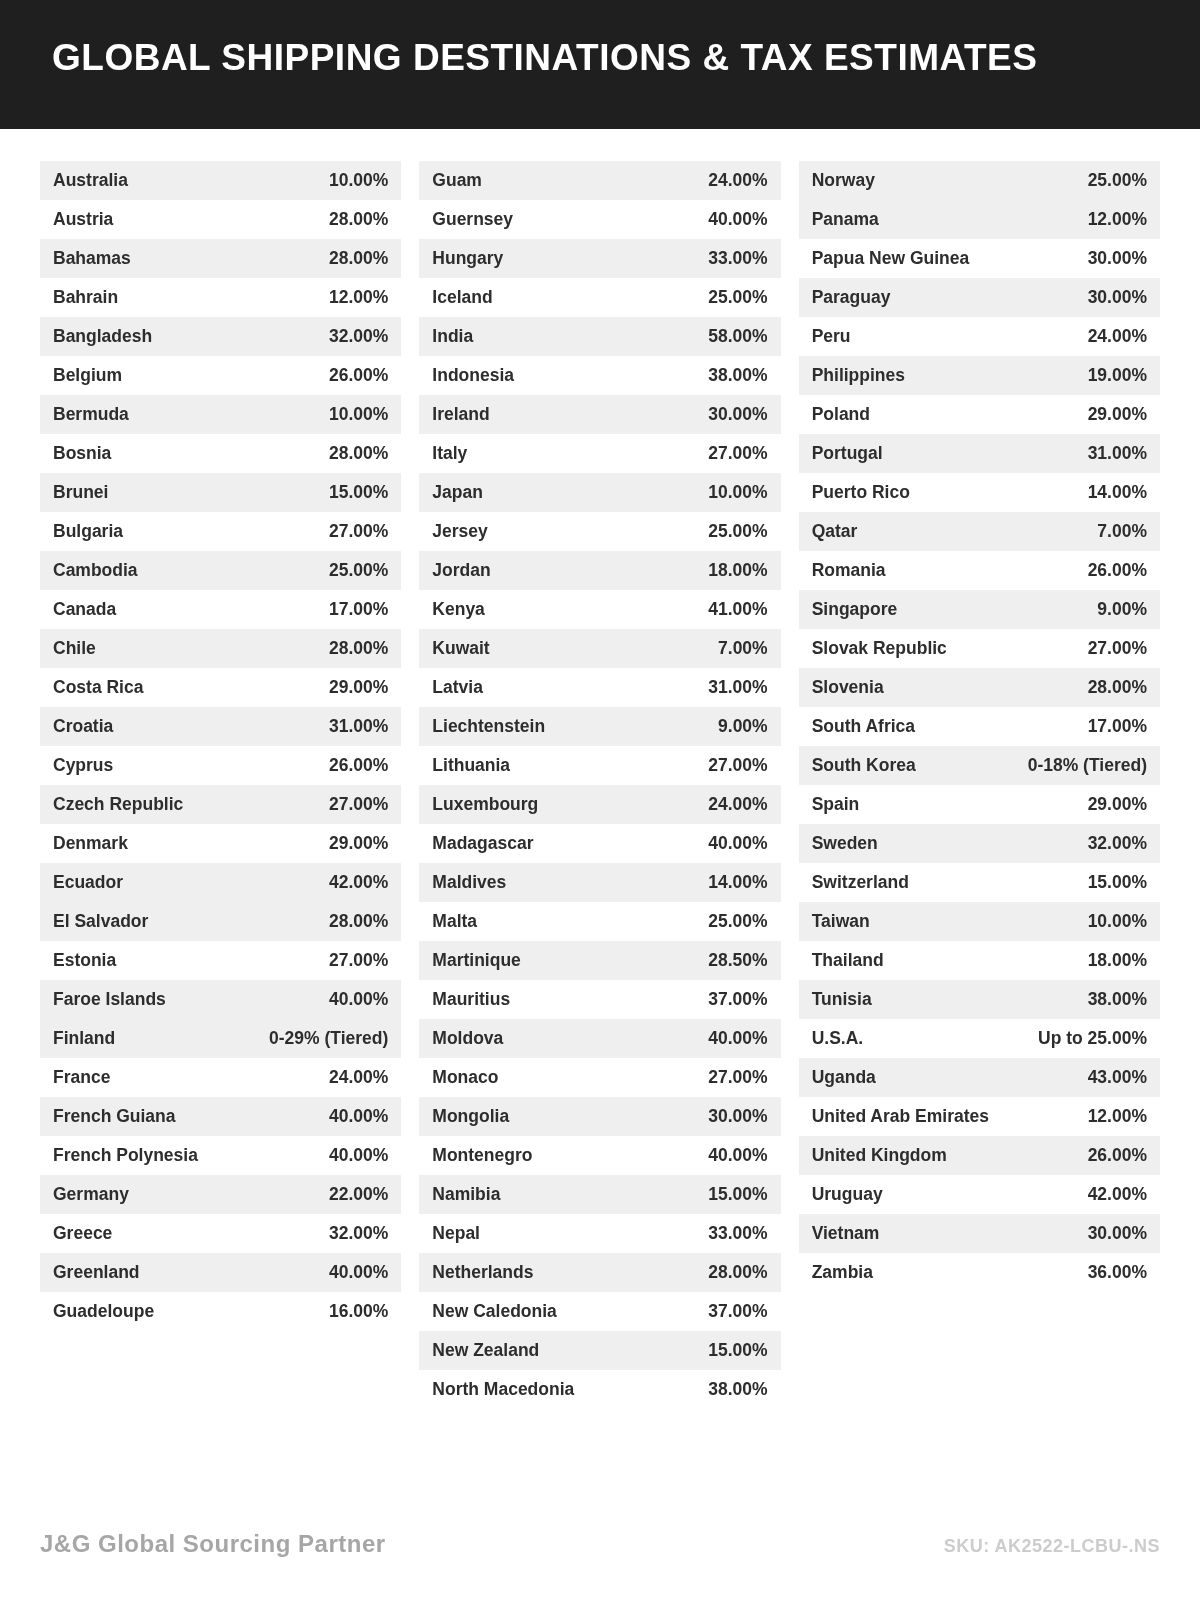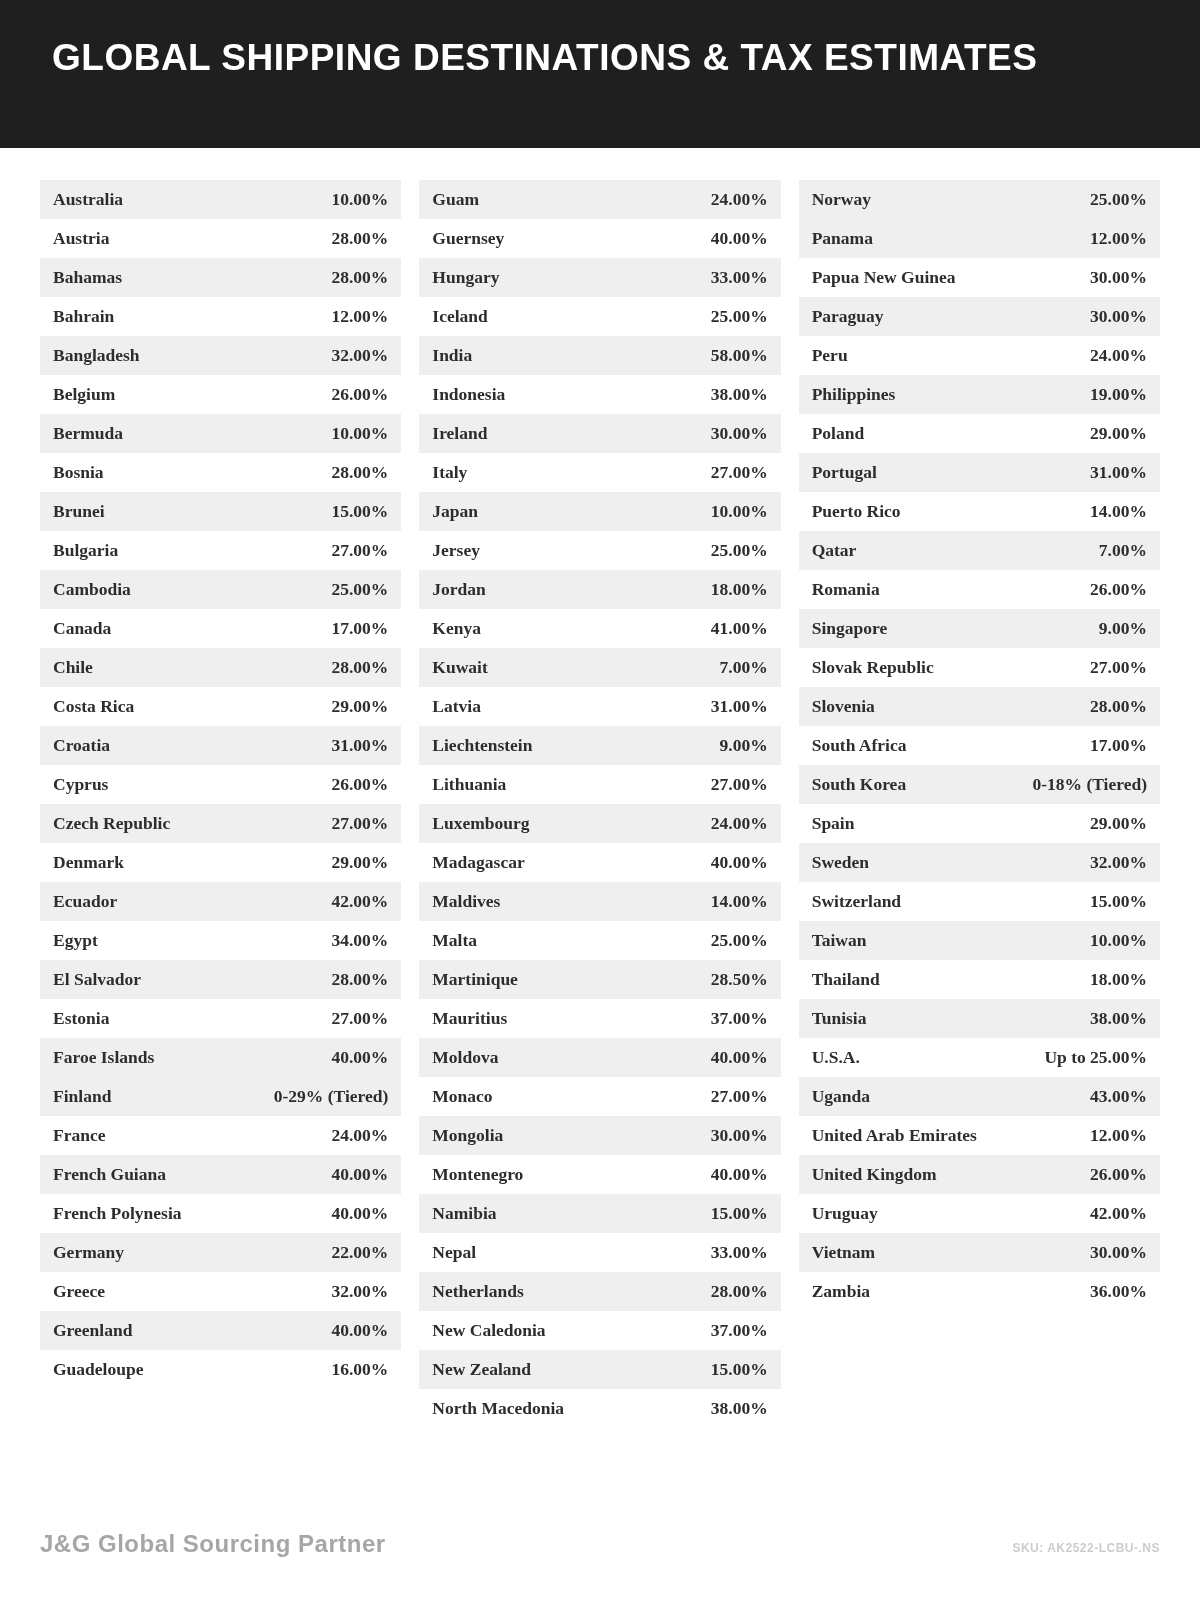--- a/index.html
+++ b/index.html
@@ -14,21 +14,21 @@
   .page {
     width: 1200px;
     height: 1600px;
     position: relative;
     background: #ffffff;
   }
   
   .header {
     background: #1f1f1f;
     width: 100%;
-    height: 148px;
+    height: 129px;
     padding: 38px 52px 0 52px;
   }
   .header .title {
     color: #ffffff;
     font-size: 37px;
     font-weight: 800;
     letter-spacing: 0.5px;
     line-height: 1.1;
   }
   .header .subtitle {
@@ -36,21 +36,20 @@
     font-size: 23px;
     font-weight: 600;
     margin-top: 10px;
   }
   
   .table-wrap {
     padding: 32px 40px 0 40px;
     display: flex;
     gap: 18px;
     align-items: flex-start;
-    font-family: Liberation Serif, serif;
   }
   .col {
     flex: 1 1 0;
     min-width: 0;
   }
   .row {
     display: flex;
     justify-content: space-between;
     align-items: center;
     height: 39px;
@@ -82,21 +81,21 @@
     align-items: baseline;
   }
   .brand {
     color: #a6a6a6;
     font-size: 24px;
     font-weight: 800;
     letter-spacing: 0.5px;
   }
   .sku {
     color: #cccccc;
-    font-size: 12px;
+    font-size: 18px;
     font-weight: 700;
     letter-spacing: 0.5px;
   }
 </style>
 </head>
 <body>
 
 <div class="page">
 
   <div class="header">
@@ -173,24 +172,20 @@
           <span class="country">Czech Republic</span>
           <span class="rate">27.00%</span>
         </div>
         <div class="row">
           <span class="country">Denmark</span>
           <span class="rate">29.00%</span>
         </div>
         <div class="row alt">
           <span class="country">Ecuador</span>
           <span class="rate">42.00%</span>
-        </div>
-        <div class="row">
-          <span class="country">Egypt</span>
-          <span class="rate">34.00%</span>
         </div>
         <div class="row alt">
           <span class="country">El Salvador</span>
           <span class="rate">28.00%</span>
         </div>
         <div class="row">
           <span class="country">Estonia</span>
           <span class="rate">27.00%</span>
         </div>
         <div class="row alt">

